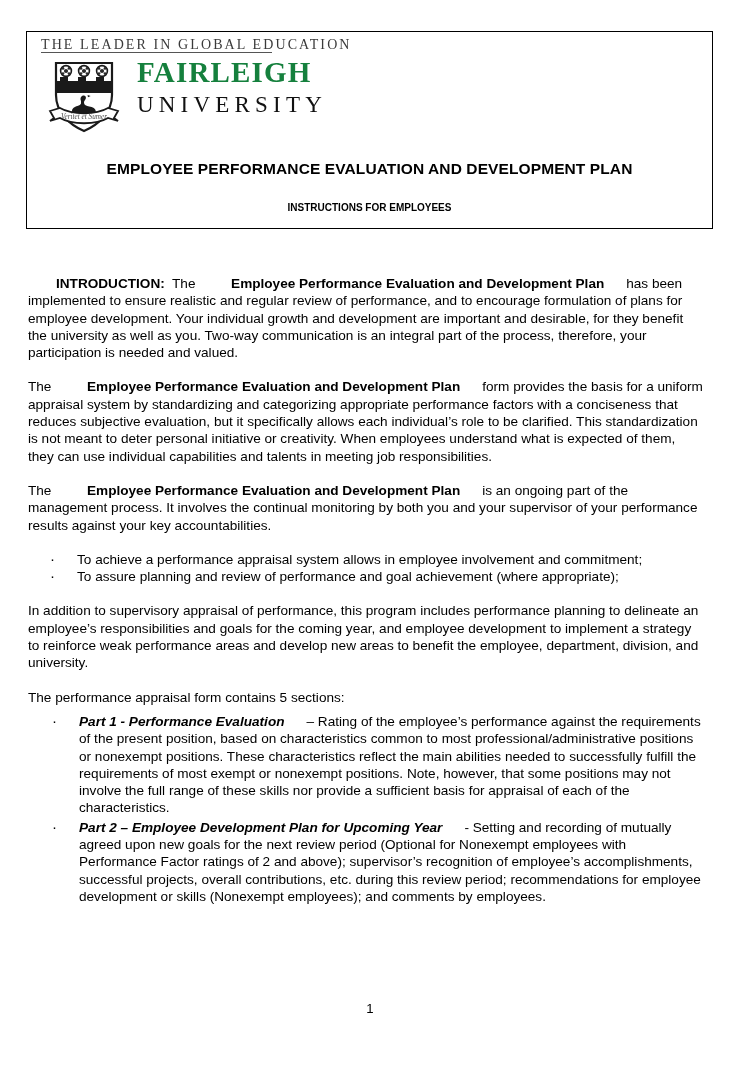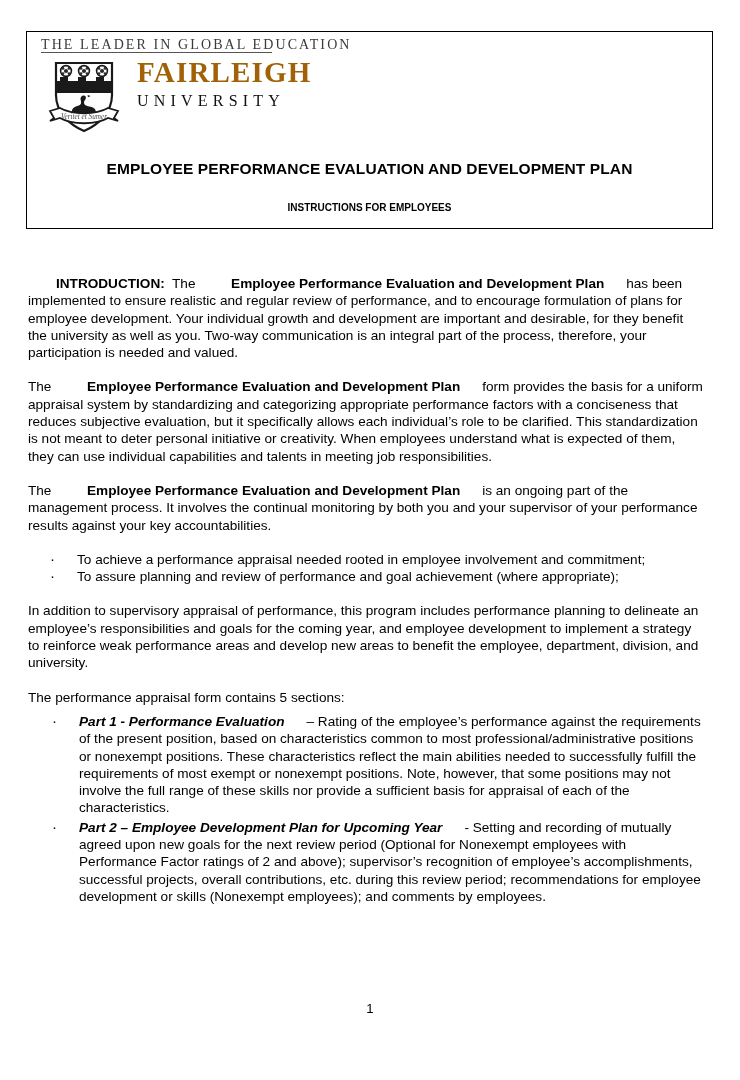--- a/index.html
+++ b/index.html
@@ -61,28 +61,28 @@
     position: absolute;
     left: 110px;
     top: 26px;
     line-height: 1;
   }
   .wm-line1, .wm-line2 {
     font-family: "Liberation Serif", serif;
     font-weight: bold;
     font-size: 29px;
     letter-spacing: 1.2px;
-    color: #a16207;
+    color: #15803d;
     display: block;
   }
   .wm-line2 { margin-top: 4px; }
   .wm-line3 {
     font-family: "Liberation Serif", serif;
     font-weight: normal;
-    font-size: 16px;
+    font-size: 23px;
     letter-spacing: 5.2px;
     color: #111;
     display: block;
     margin-top: 6px;
   }
 
   
   .doc-title {
     position: absolute;
     left: 0;
@@ -243,21 +243,21 @@
 <div class="body-area">
 
   <p class="para"><b class="inline-bold">INTRODUCTION:</b>&nbsp; <span>The</span>&nbsp; <b class="inline-bold gap-after">Employee Performance Evaluation and Development Plan</b><span>has been implemented to ensure realistic and regular review of performance, and to encourage formulation of plans for employee development.  Your individual growth and development are important and desirable, for they benefit the university as well as you.  Two-way communication is an integral part of the process, therefore, your participation is needed and valued.</span></p>
 
   <p class="para"><span>The</span>&nbsp; <b class="inline-bold gap-after">Employee Performance Evaluation and Development Plan</b><span>form provides the basis for a uniform appraisal system by standardizing and categorizing appropriate performance factors with a conciseness that reduces subjective evaluation, but it specifically allows each individual’s role to be clarified.  This standardization is not meant to deter personal initiative or creativity.  When employees understand what is expected of them, they can use individual capabilities and talents in meeting job responsibilities.</span></p>
 
   <p class="para"><span>The</span>&nbsp; <b class="inline-bold gap-after">Employee Performance Evaluation and Development Plan</b><span>is an ongoing part of the management process.  It involves the continual monitoring by both you and your supervisor of your performance results against your key accountabilities.</span></p>
 
 
   <ul class="bullets">
-    <li>To achieve a performance appraisal needed rooted in employee involvement and commitment;</li>
+    <li>To achieve a performance appraisal system allows in employee involvement and commitment;</li>
     <li>To assure planning and review of performance and goal achievement (where appropriate);</li>
   </ul>
 
   <p class="para">In addition to supervisory appraisal of performance, this program includes performance planning to delineate an employee’s responsibilities and goals for the coming year, and employee development to implement a strategy to reinforce weak performance areas and develop new areas to benefit the employee, department, division, and university.</p>
 
   <p class="para lead-in">The performance appraisal form contains 5 sections:</p>
 
   <ul class="parts">
     <li><span class="part-heading gap-after">Part 1 - Performance Evaluation</span><span>– Rating of the employee’s performance against the requirements of the present position, based on characteristics common to most professional/administrative positions or nonexempt positions.  These characteristics reflect the main abilities needed to successfully fulfill the requirements of most exempt or nonexempt positions.  Note, however, that some positions may not involve the full range of these skills nor provide a sufficient basis for appraisal of each of the characteristics.</span></li>
     <li><span class="part-heading gap-after">Part 2 – Employee Development Plan for Upcoming Year</span><span>- Setting and recording of mutually agreed upon new goals for the next review period (Optional for Nonexempt employees with Performance Factor ratings of 2 and above); supervisor’s recognition of employee’s accomplishments, successful projects, overall contributions, etc. during this review period; recommendations for employee development or skills (Nonexempt employees); and comments by employees.</span></li>

